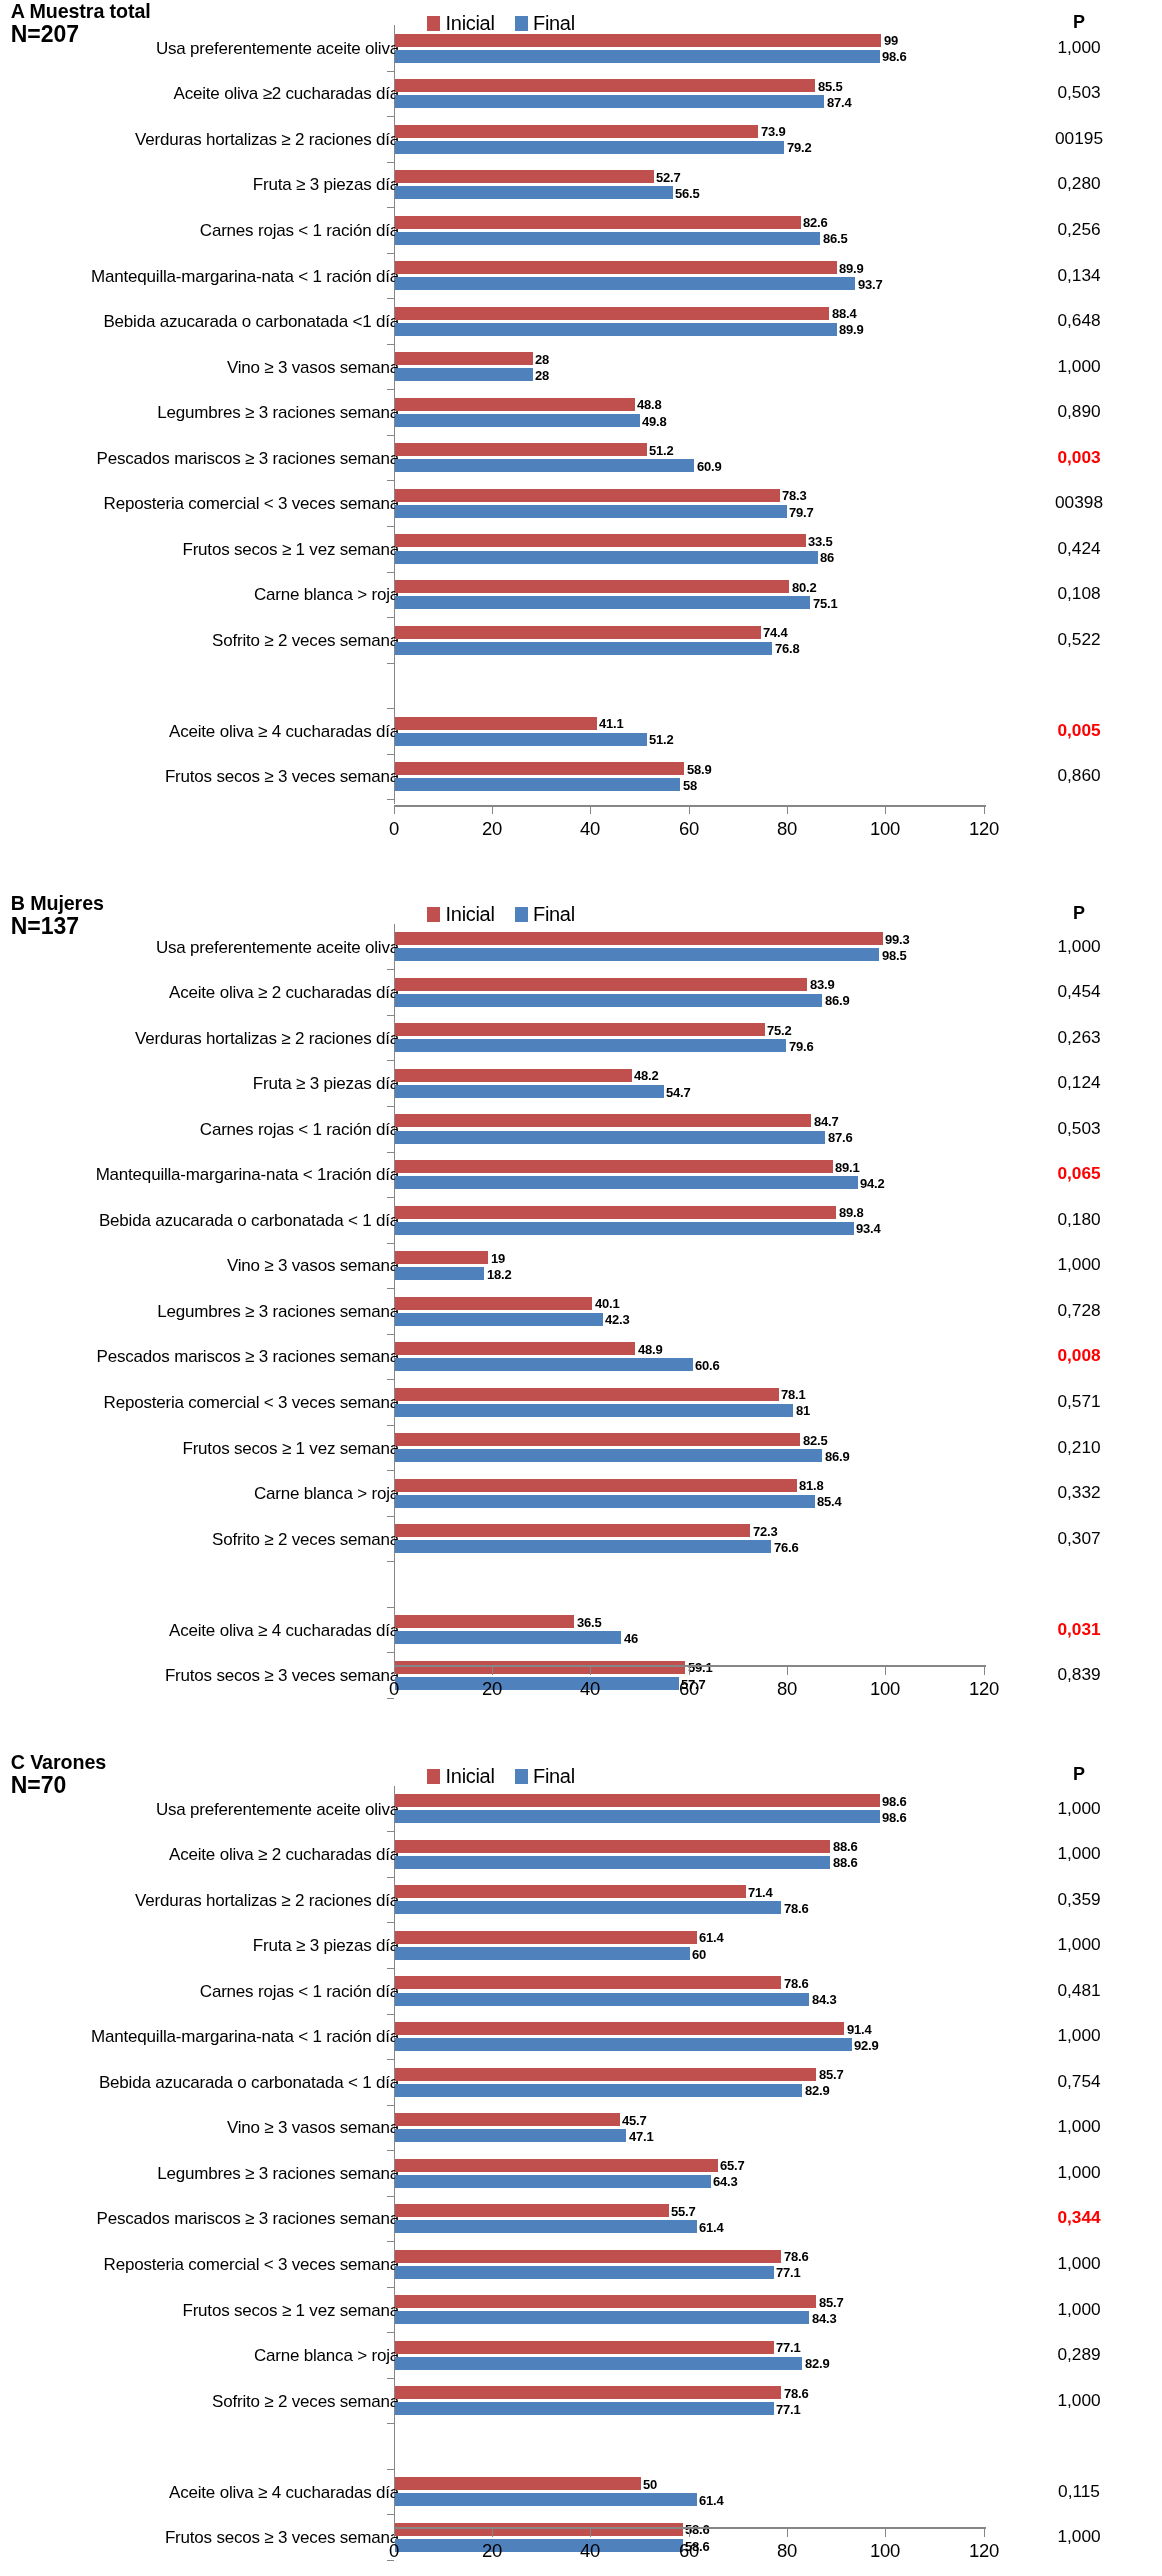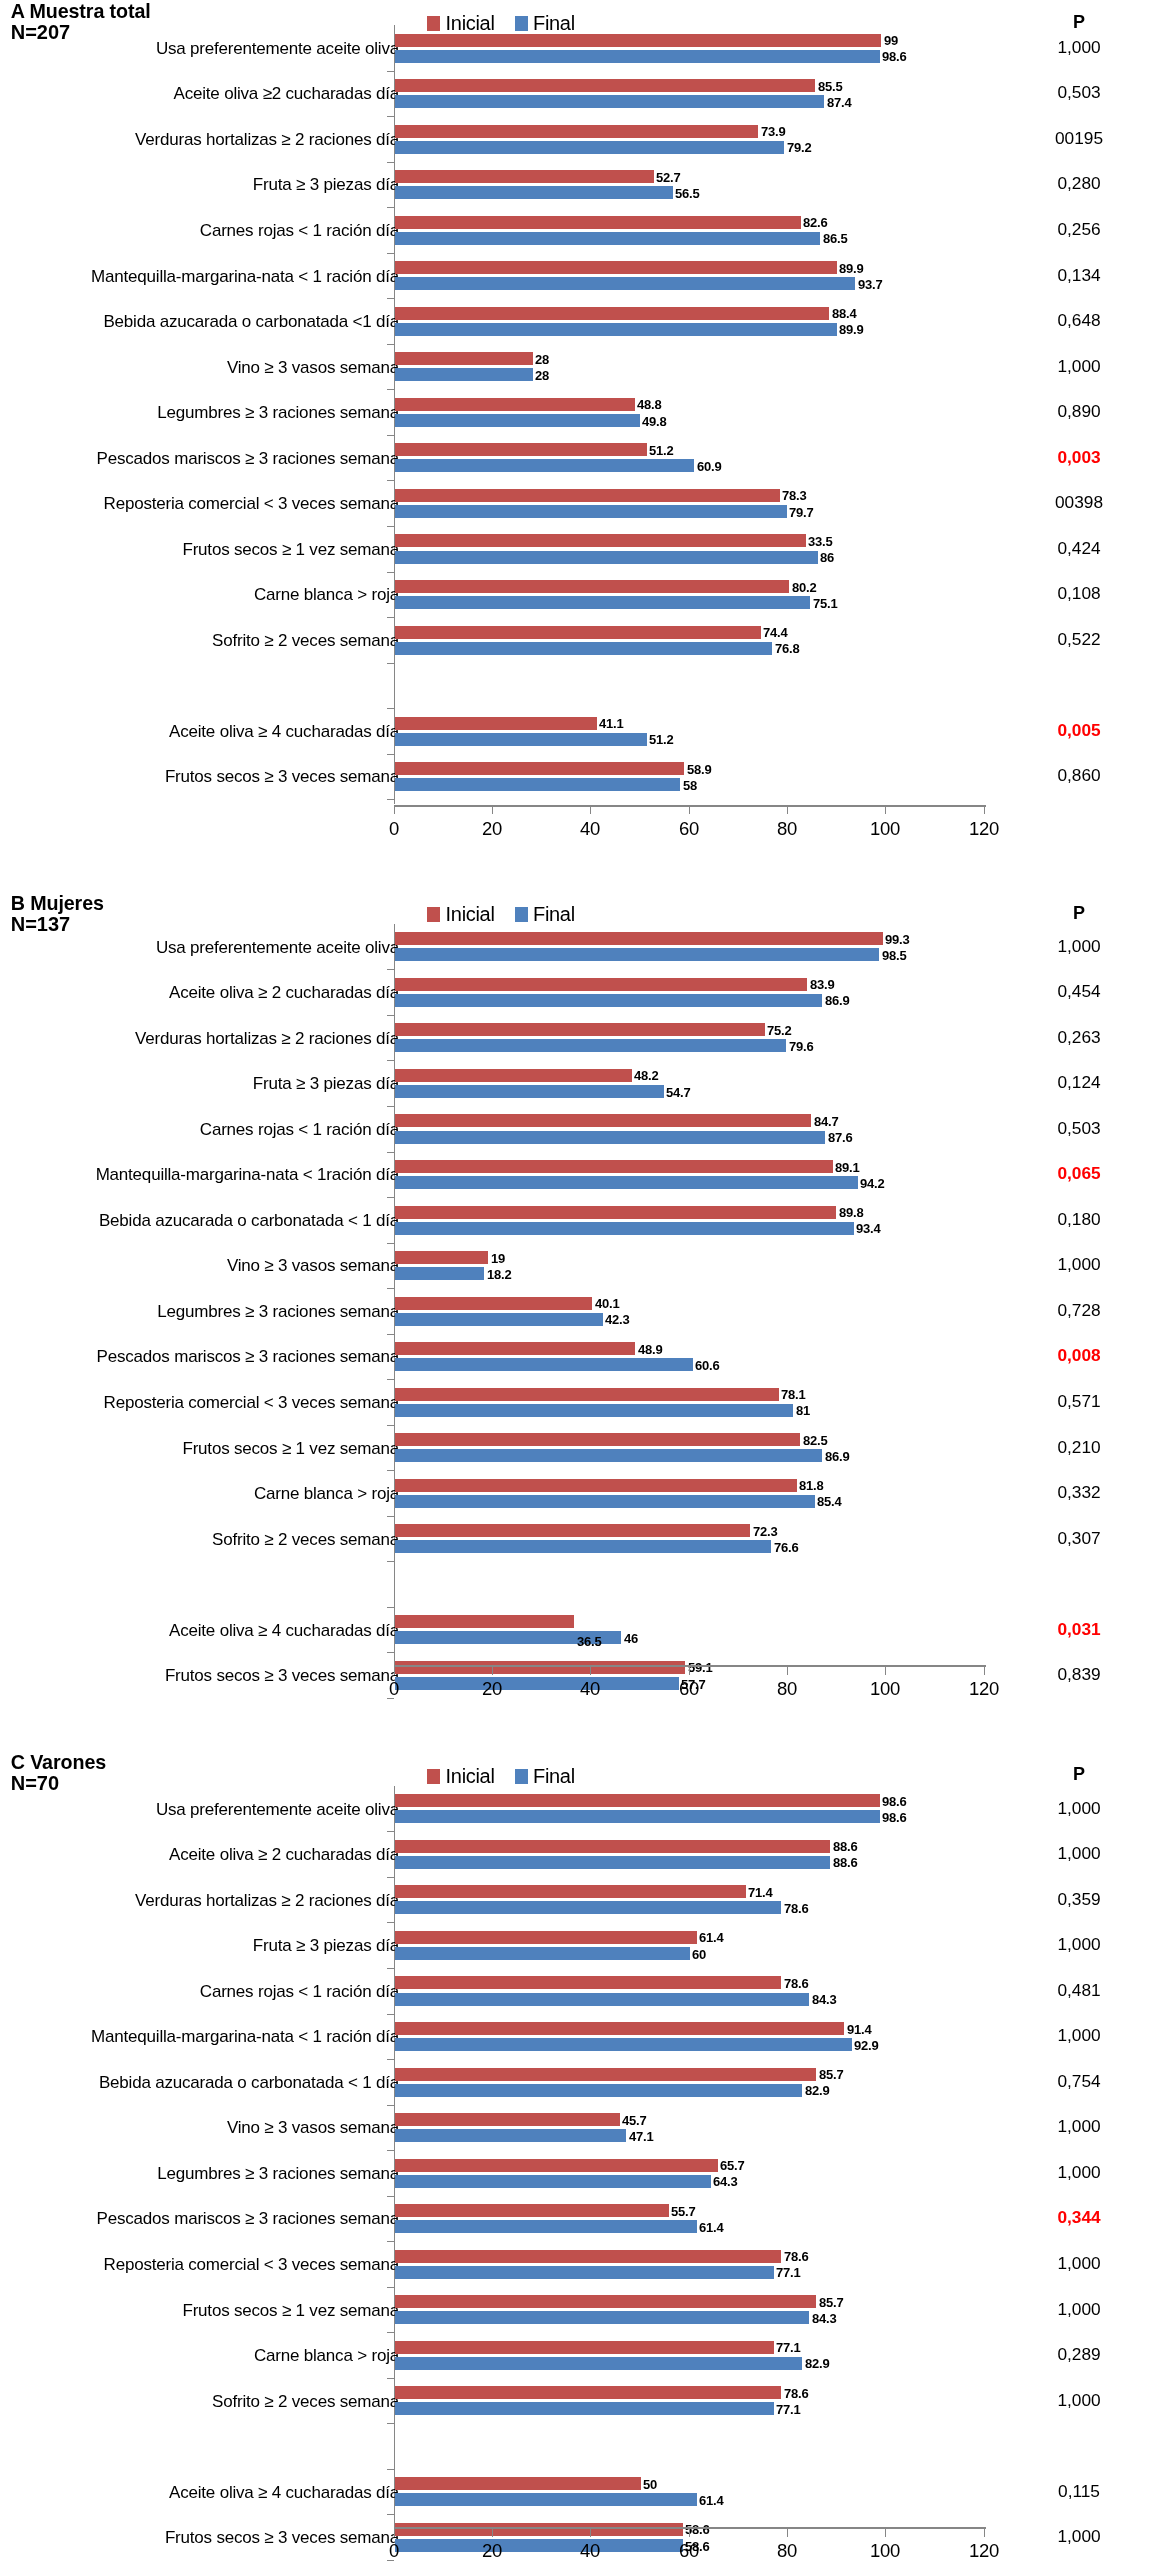--- a/index.html
+++ b/index.html
@@ -12,21 +12,21 @@
     color: #000;
     overflow: hidden;
     position: relative;
   }
   .panel { position: relative; width: 1163px; }
   .panel-header { padding-left: 10.7px; }
   .panel-title {
     font-size: 19.7px; font-weight: bold; line-height: 1.06;
     letter-spacing: -0.1px;
   }
-  .panel-n { font-size: 20px; font-weight: bold; line-height: 1.06; }
+  .panel-n { font-size: 23px; font-weight: bold; line-height: 1.06; }
 
   .legend {
     display: flex; align-items: center; justify-content: center;
     gap: 20px; height: 33px;
   }
   .legend-item { display: flex; align-items: center; gap: 5.4px; }
   .legend-swatch { width: 13px; height: 15.5px; display: inline-block; }
   .legend-label { font-size: 20px; letter-spacing: -0.3px; }
 
   .p-header {
@@ -350,21 +350,21 @@
       <div class="bar" style="left:395px;top:670px;width:355px;background:#C0504D;"></div>
       <div class="bar" style="left:395px;top:686px;width:376px;background:#4F81BD;"></div>
       <div class="bar-label" style="left:753px;top:677px;">72.3</div>
       <div class="bar-label" style="left:774px;top:693px;">76.6</div>
       <div class="pval" style="top:685px;">0,307</div>
       <div class="ytick" style="left:387px;top:707px;"></div>
       <div class="ytick" style="left:387px;top:753px;"></div>
       <div class="cat-label" style="top:776px;">Aceite oliva ≥ 4 cucharadas día</div>
       <div class="bar" style="left:395px;top:761px;width:179px;background:#C0504D;"></div>
       <div class="bar" style="left:395px;top:777px;width:226px;background:#4F81BD;"></div>
-      <div class="bar-label" style="left:577px;top:768px;margin-top:19px;">36.5</div>
+      <div class="bar-label" style="left:577px;top:768px;">36.5</div>
       <div class="bar-label" style="left:624px;top:784px;">46</div>
       <div class="pval sig" style="top:776px;">0,031</div>
       <div class="ytick" style="left:387px;top:798px;"></div>
       <div class="cat-label" style="top:821px;">Frutos secos ≥ 3 veces semana</div>
       <div class="bar" style="left:395px;top:807px;width:290px;background:#C0504D;"></div>
       <div class="bar" style="left:395px;top:823px;width:284px;background:#4F81BD;"></div>
       <div class="bar-label" style="left:688px;top:813px;">59.1</div>
       <div class="bar-label" style="left:681px;top:830px;">57.7</div>
       <div class="pval" style="top:821px;">0,839</div>
       <div class="ytick" style="left:387px;top:844px;"></div>

